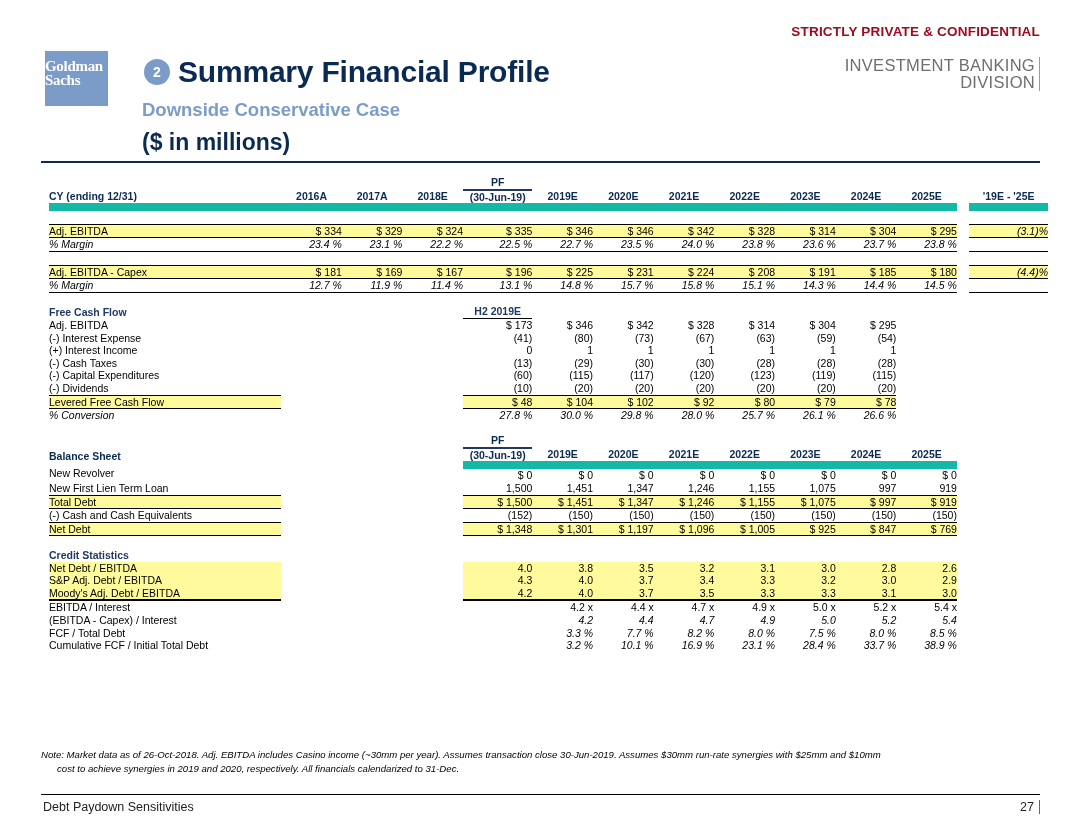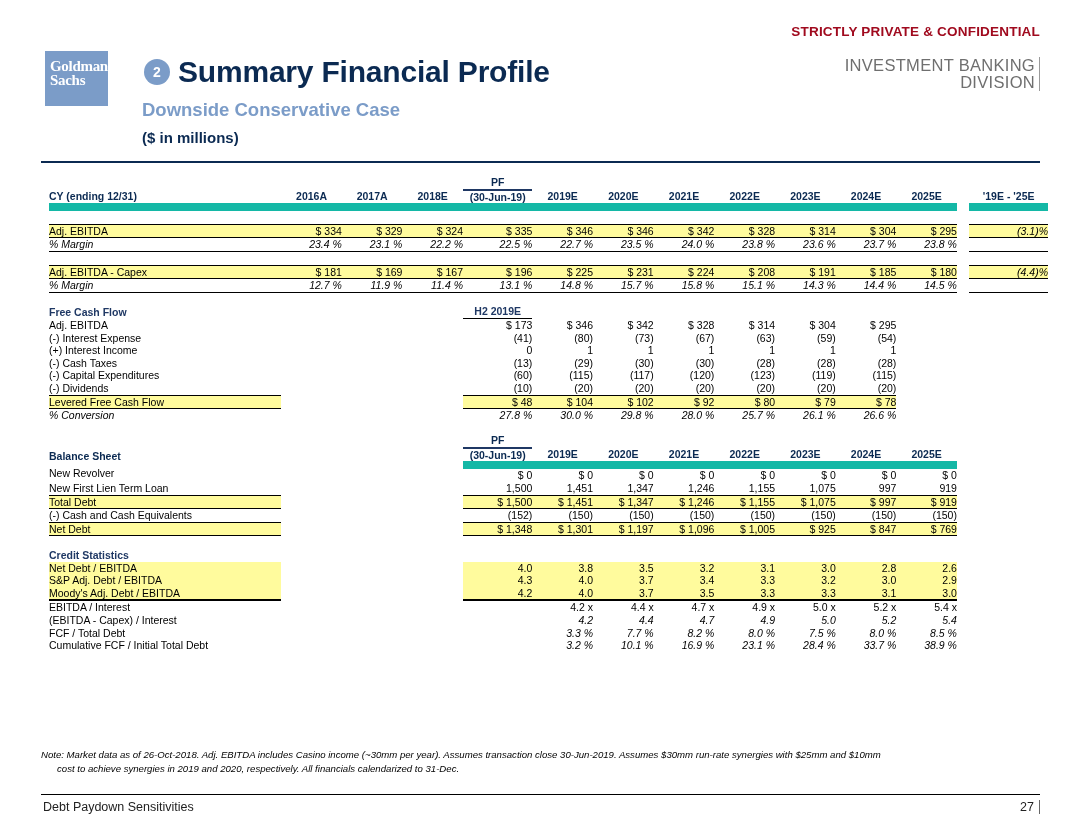--- a/index.html
+++ b/index.html
@@ -26,40 +26,40 @@
   }
   .ibd .l1,.ibd .l2{display:block;white-space:nowrap;}
 
   .gslogo{
     position:absolute;left:45px;top:51px;width:63px;height:55px;
     background:#7B9CC8;
   }
   .gslogo span{
     display:block;color:#fff;font-family:"Liberation Serif",serif;
     font-weight:bold;font-size:15px;line-height:14px;
-    padding-left:5px;letter-spacing:-.3px;
+    letter-spacing:-.3px;
   }
   .gslogo .g1{padding-top:8px;}
 
   .badge{
     position:absolute;left:144px;top:59px;width:26px;height:26px;border-radius:50%;
     background:#7B9CC8;color:#fff;font-size:14px;font-weight:bold;
     display:flex;align-items:center;justify-content:center;
   }
   .title{
     position:absolute;left:178px;top:55px;
     font-size:30px;font-weight:bold;color:#0B2A52;letter-spacing:-.2px;
   }
   .subtitle{
     position:absolute;left:142px;top:99px;
     font-size:18.5px;font-weight:bold;color:#7B9CC8;
   }
   .units{
     position:absolute;left:142px;top:129px;
-    font-size:15px;font-weight:bold;color:#0B2A52;
+    font-size:23px;font-weight:bold;color:#0B2A52;
   }
   .hrule{
     position:absolute;left:41px;top:161px;width:999px;height:2px;background:#0B2A52;
   }
 
   
   table.fin{
     position:absolute;left:49px;top:176px;
     border-collapse:collapse;width:999px;
     font-size:10.5px;color:#000;

